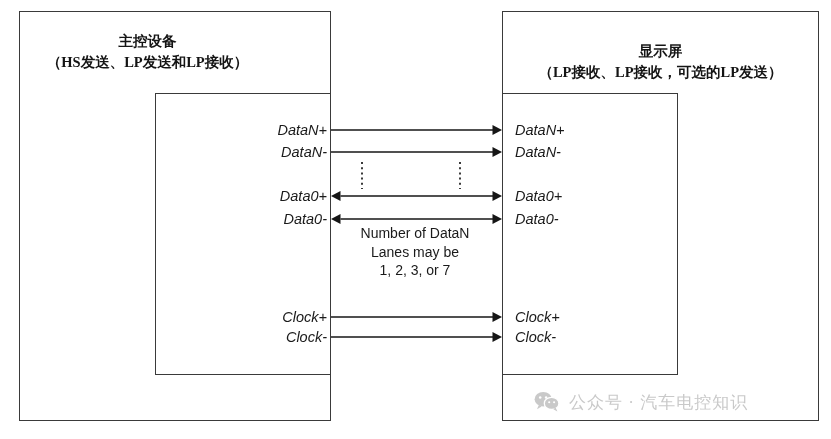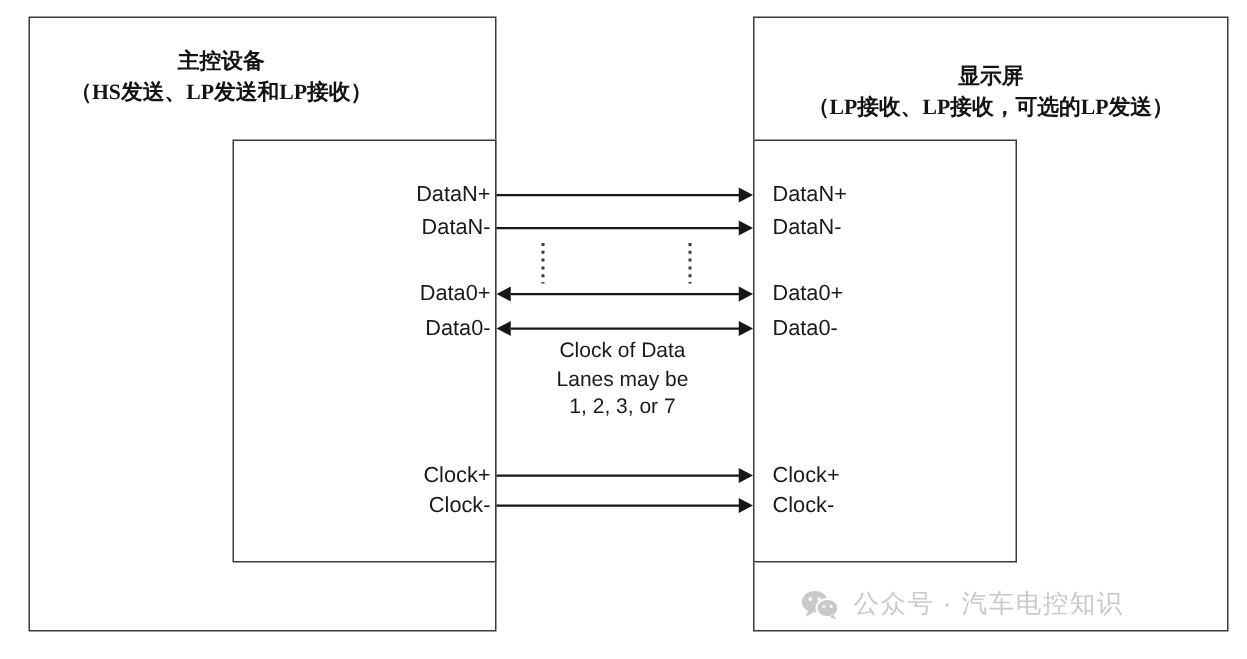--- a/index.html
+++ b/index.html
@@ -58,20 +58,21 @@
   .title-sub  { display: block; }
 
   
   .sig-label {
     position: absolute;
     font-family: "Liberation Sans", sans-serif;
     font-size: 14.5px;
     color: #1a1a1a;
     line-height: 1;
     white-space: nowrap;
+    font-style: italic;
   }
   .sig-label.left  { text-align: right; right: 504px; }
   .sig-label.right { text-align: left;  left: 515px; }
 
   
   #lane-note {
     position: absolute;
     left: 355px;
     top: 224px;
     width: 120px;
@@ -82,24 +83,24 @@
     color: #1a1a1a;
   }
   #lane-note span { display: block; }
 
   
   #watermark {
     position: absolute;
     left: 534px;
     top: 391px;
     display: flex;
-    align-items: flex-end;
+    align-items: flex-start;
     gap: 9px;
     color: #c9c9c9;
-    font-family: Liberation Sans, sans-serif;
+    font-family: Liberation Serif, serif;
     font-size: 17px;
     letter-spacing: 1px;
     white-space: nowrap;
     user-select: none;
   }
   #watermark .wm-icon { display: block; line-height: 0; }
 </style>
 </head>
 <body>
 
@@ -166,21 +167,21 @@
   <div id="disp-labels">
       <div class="sig-label right" style="top: 123px;">DataN+</div>
       <div class="sig-label right" style="top: 145px;">DataN-</div>
       <div class="sig-label right" style="top: 189px;">Data0+</div>
       <div class="sig-label right" style="top: 212px;">Data0-</div>
       <div class="sig-label right" style="top: 310px;">Clock+</div>
       <div class="sig-label right" style="top: 330px;">Clock-</div>
     </div>
 
   <div id="lane-note">
-    <span>Clock of Data</span>
+    <span>Number of DataN</span>
     <span>Lanes may be</span>
     <span>1, 2, 3, or 7</span>
   </div>
 
   <div id="watermark">
     <span class="wm-icon">
       <svg width="26" height="21" viewBox="0 0 26 21" aria-hidden="true">
         <ellipse cx="9.2" cy="8.2" rx="8.6" ry="7.2" fill="#c9c9c9"></ellipse>
         <path d="M5.0 13.6 L3.0 18.2 L7.6 15.6 Z" fill="#c9c9c9"></path>
         <circle cx="6.2" cy="6.4" r="1.25" fill="#ffffff"></circle>

